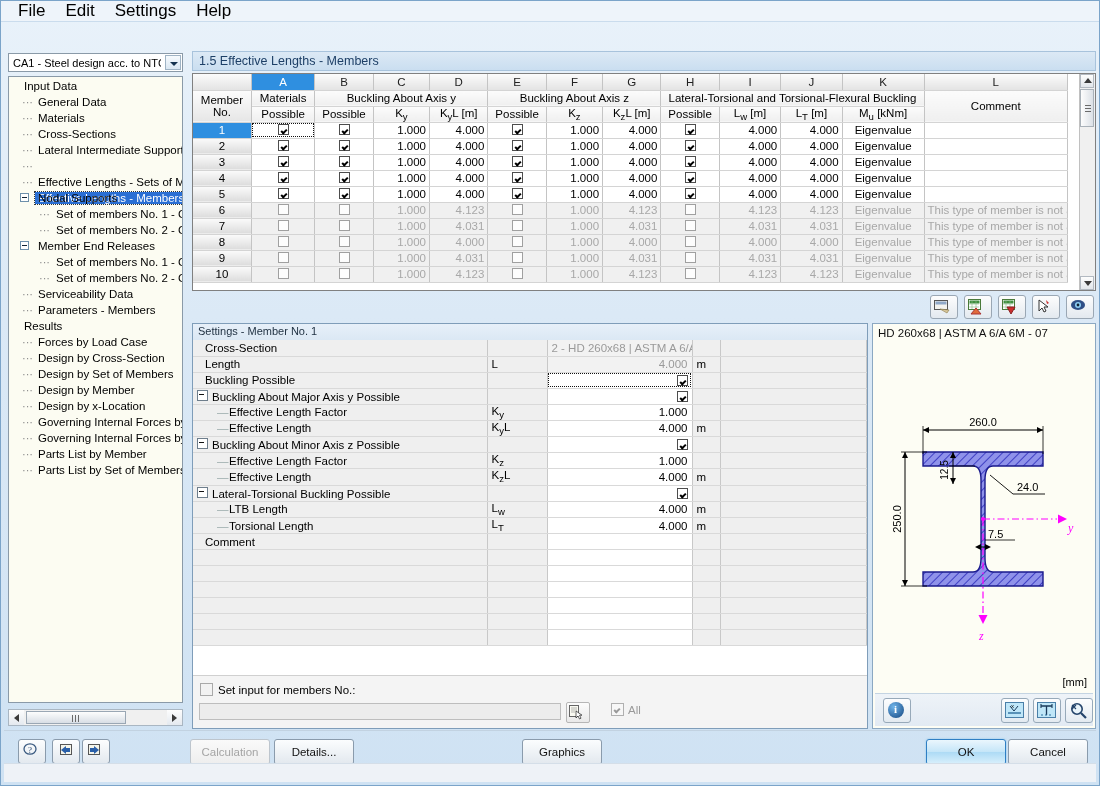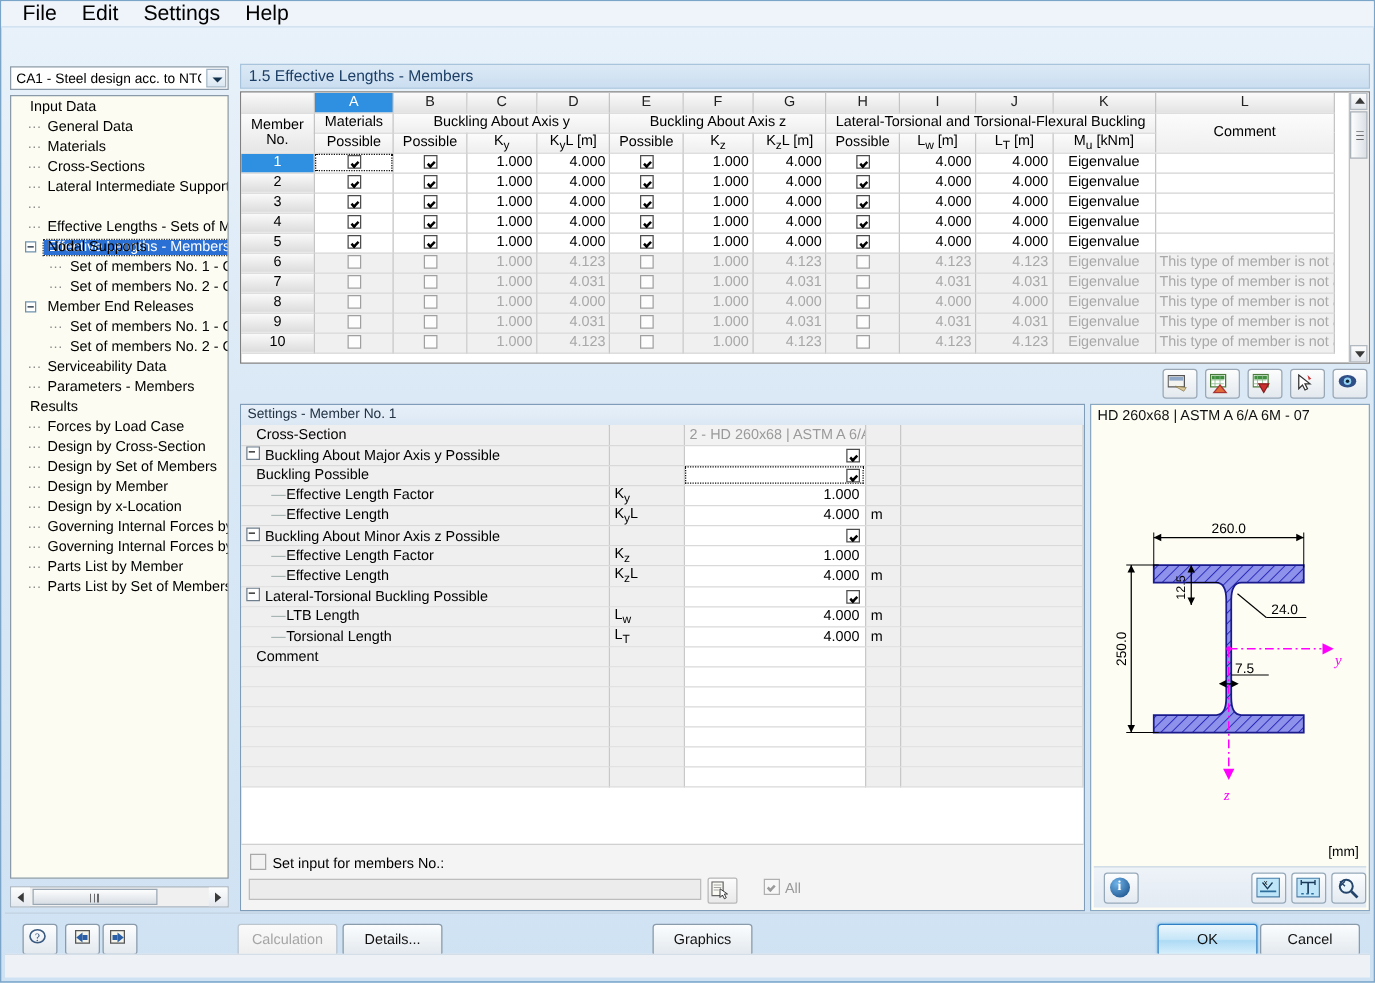--- a/index.html
+++ b/index.html
@@ -590,32 +590,39 @@
               </colgroup>
               <tbody>
                 <tr>
                   <td class="slabel lvl1">Cross-Section</td>
                   <td class="ssym"></td>
                   <td class="sval greytext" style="text-align:left;background:#f2f2f2;">2 - HD 260x68 | ASTM A 6/A 6M - 07</td>
                   <td class="sunit"></td>
                   <td class="sblank"></td>
                 </tr>
                 <tr>
-                  <td class="slabel "><span class="grpicon"></span>Buckling About Major Axis y Possible</td>
-                  <td class="ssym"></td>
-                  <td class="sval ctr">
+                  <td class="slabel lvl1">Length</td>
+                  <td class="ssym">L</td>
+                  <td class="sval greytext" style="text-align:right;background:#f2f2f2;">4.000</td>
+                  <td class="sunit">m</td>
+                  <td class="sblank"></td>
+                </tr>
+                <tr>
+                  <td class="slabel lvl1">Buckling Possible</td>
+                  <td class="ssym"></td>
+                  <td class="sval ctr focus">
                     <span style="float:right" class="cb on"></span>
                   </td>
                   <td class="sunit"></td>
                   <td class="sblank"></td>
                 </tr>
                 <tr>
-                  <td class="slabel lvl1">Buckling Possible</td>
-                  <td class="ssym"></td>
-                  <td class="sval ctr focus">
+                  <td class="slabel "><span class="grpicon"></span>Buckling About Major Axis y Possible</td>
+                  <td class="ssym"></td>
+                  <td class="sval ctr">
                     <span style="float:right" class="cb on"></span>
                   </td>
                   <td class="sunit"></td>
                   <td class="sblank"></td>
                 </tr>
                 <tr>
                   <td class="slabel lvl2"><span class="subdash">—</span>Effective Length Factor</td>
                   <td class="ssym">K<sub>y</sub></td>
                   <td class="sval" style="text-align:right;">1.000</td>
                   <td class="sunit"></td>

